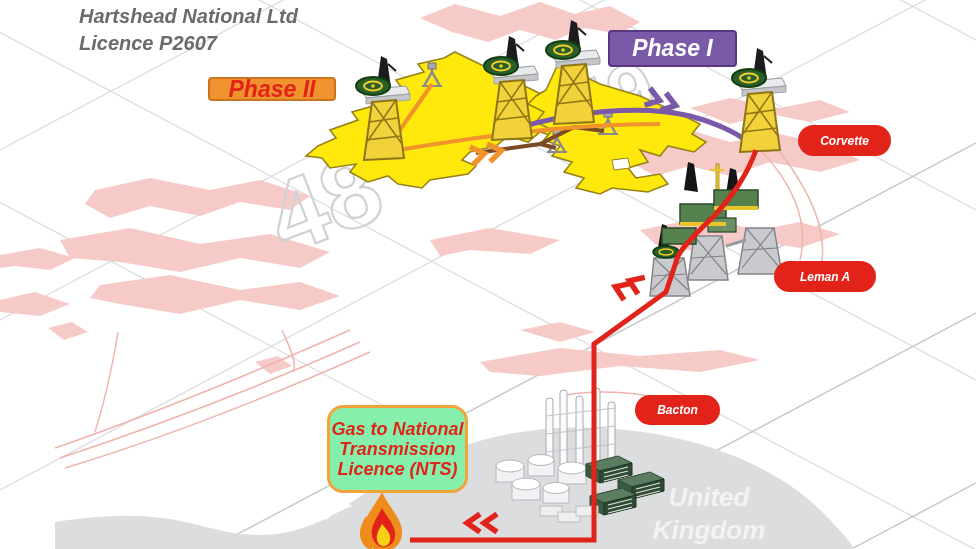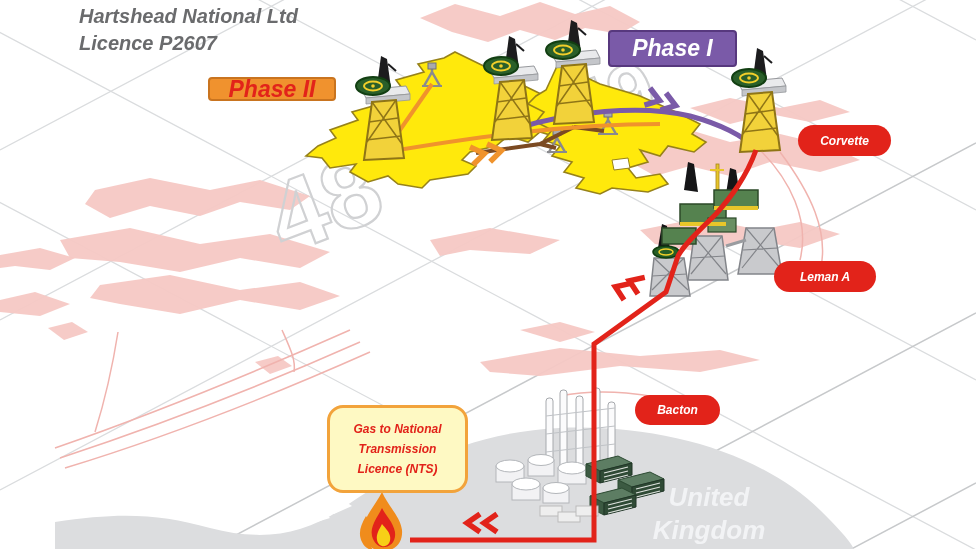--- a/index.html
+++ b/index.html
@@ -18,23 +18,23 @@
   #phase2-label{left:208px;top:77px;width:128px;height:24px;background:var(--phase2-orange);
        border:2px solid #c9741f;color:var(--pipeline-red);}
   #phase1-label{left:608px;top:30px;width:129px;height:37px;background:var(--phase1-purple);
        border:2px solid #57387e;color:#fff;}
   #phase3-label{left:443px;top:190px;width:128px;height:38px;background:var(--phase3-brown);
        border:2px solid #4a2c12;color:#fff;}
   .pill{background:var(--pipeline-red);color:#fff;border-radius:16px;font-size:12px;}
   #corvette-label{left:798px;top:125px;width:93px;height:31px;}
   #leman-a-label{left:774px;top:261px;width:102px;height:31px;}
   #bacton-label{left:635px;top:395px;width:85px;height:30px;}
-  #nts-callout{left:327px;top:405px;width:141px;height:88px;background:#fef9c3;
+  #nts-callout{left:327px;top:405px;width:141px;height:88px;background:#86efac;
        border:3px solid #f2a33b;border-radius:16px;color:var(--pipeline-red);
-       font-size:12px;line-height:20px;text-align:center;flex-direction:column;}
+       font-size:18px;line-height:20px;text-align:center;flex-direction:column;}
   #map-title{left:79px;top:3px;color:var(--title-gray);font-size:20px;line-height:27px;
        font-weight:bold;font-style:italic;display:block;}
   #map-title span{display:block;}
   #uk-label{left:634px;top:481px;width:150px;color:#f2f3f5;font-size:26px;line-height:33px;
        text-align:center;font-weight:bold;font-style:italic;display:block;}
   #uk-label span{display:block;}
   
   .grid{stroke:#dadcde;stroke-width:1.3;fill:none;}
   .grid-dark{stroke:#c7c9cb;stroke-width:1.5;fill:none;}
   .blob{fill:var(--background-pink);stroke:none;opacity:.95;}

